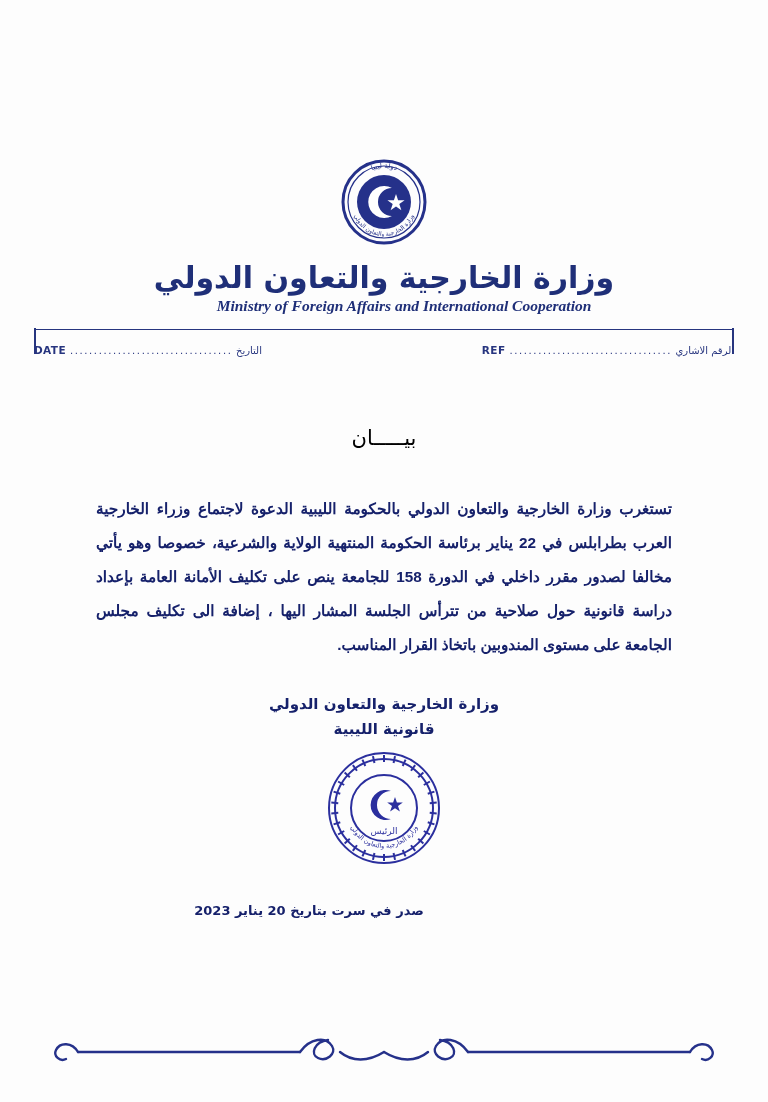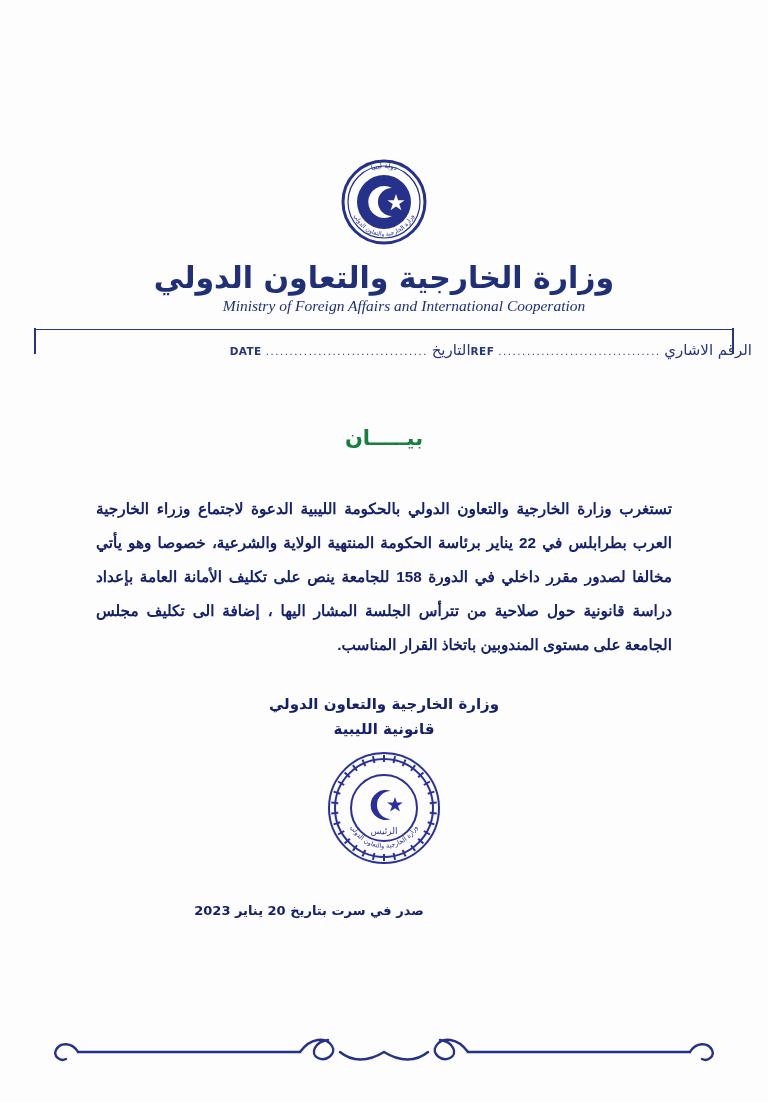--- a/index.html
+++ b/index.html
@@ -42,21 +42,21 @@
     font-weight: 700;
     color: #1f2f78;
     direction: rtl;
     letter-spacing: 0.5px;
     font-family: "DejaVu Sans", "Liberation Sans", sans-serif;
   }
   .ministry-en {
     margin-top: 2px;
     font-size: 15.5px;
     font-style: italic;
-    font-weight: 400;
+    font-weight: 700;
     color: #1f2f78;
     font-family: "Liberation Serif", "DejaVu Serif", serif;
     padding-left: 40px;
   }
 
   
   .rule-wrap {
     margin: 14px 34px 0 34px;
     border-top: 1.6px solid #27357f;
     position: relative;
@@ -67,54 +67,55 @@
     position: absolute;
     top: -1.6px;
     width: 1.6px;
     height: 26px;
     background: #27357f;
   }
   .rule-wrap:before { left: 0; }
   .rule-wrap:after  { right: 0; }
 
   .meta-row {
-    margin: 0 16px;
+    margin: 0 34px;
     height: 34px;
     display: flex;
     align-items: center;
-    justify-content: flex-end;
+    justify-content: space-between;
     font-size: 11px;
     color: #27357f;
     padding-top: 6px;
     box-sizing: border-box;
+    gap: 20px;
   }
   .meta-cell {
     display: flex;
     align-items: baseline;
     gap: 4px;
     white-space: nowrap;
   }
   .meta-label-en { font-weight: 700; font-size: 10.5px; letter-spacing: .4px; }
   .meta-dots {
     display: inline-block;
     color: #27357f;
     font-size: 10px;
     letter-spacing: 1.6px;
     overflow: hidden;
   }
   .meta-dots.long { width: 162px; }
-  .meta-label-ar { font-size: 15px; direction: rtl; }
+  .meta-label-ar { font-size: 10px; direction: rtl; }
 
   
   .doc-title {
     text-align: center;
     margin-top: 62px;
     font-size: 21px;
-    font-weight: 700;
-    color: #15803d;
+    font-weight: 400;
+    color: #000000;
     direction: rtl;
     letter-spacing: 2px;
   }
 
   .body-text {
     direction: rtl;
     text-align: justify;
     margin: 42px 96px 0 96px;
     font-size: 15.3px;
     line-height: 2.22;

